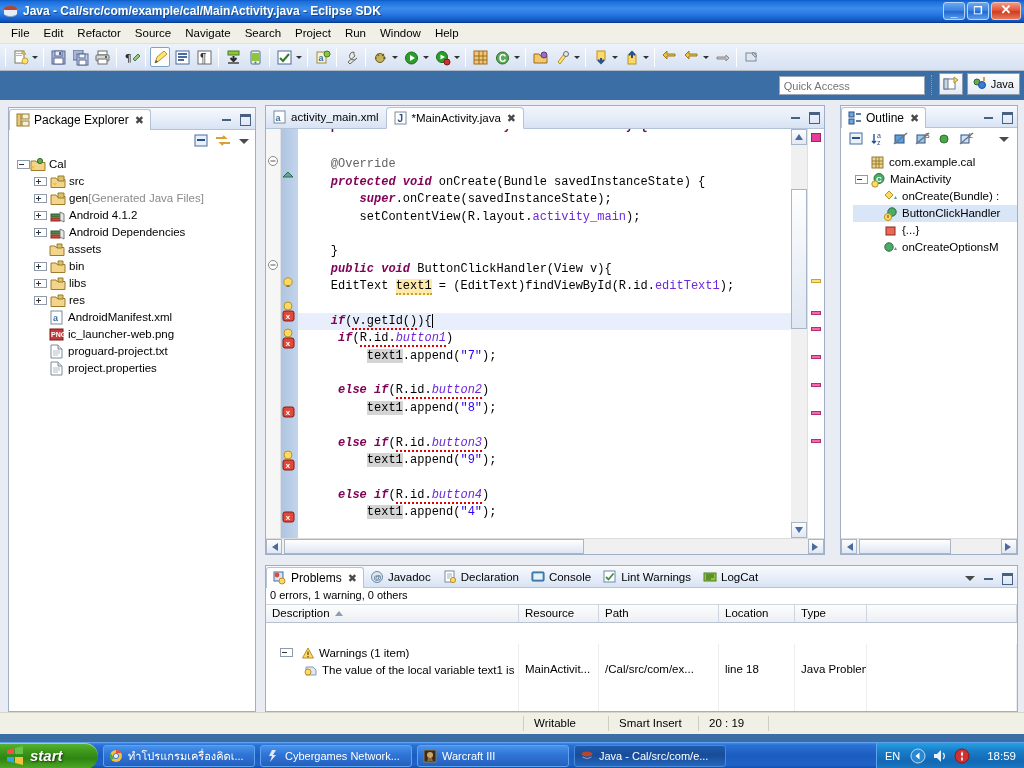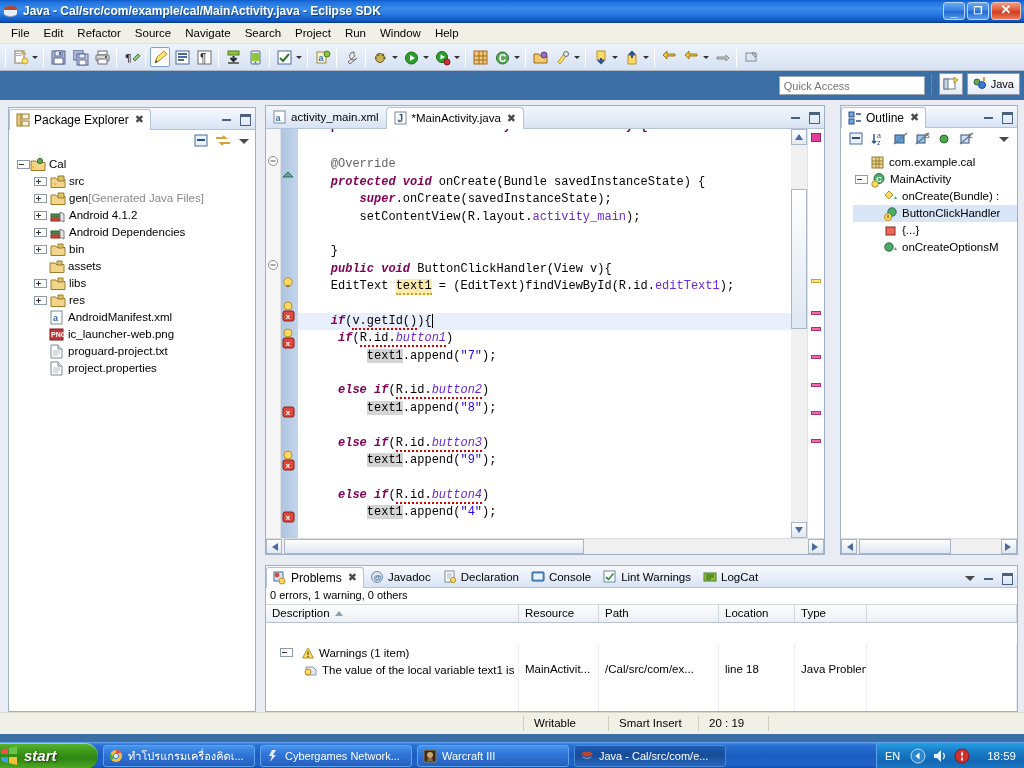--- a/index.html
+++ b/index.html
@@ -92,21 +92,21 @@
   }
   .perspbtn.small { padding:0 3px; }
 
   
   .wb { position:absolute; left:0; top:100px; width:1024px; height:612px; background:#e9edf3; }
 
   
   .view { position:absolute; background:#fff; border:1px solid #9fb0c6; }
   .vtabrow {
     height:22px; background: linear-gradient(180deg,#f7f9fc 0%,#e7eefa 55%,#d8e3f3 100%);
-    display:flex; align-items:center; position:relative;
+    display:flex; position:relative;
     border-bottom:1px solid #b3c3d8;
   }
   .vtab {
     display:flex; align-items:center; gap:4px; padding:0 6px; height:21px;
     font-size:11.5px; color:#000;
   }
   .vtab.active {
     background:#fff; border:1px solid #b3c3d8; border-bottom:none;
     border-radius:3px 3px 0 0; margin-top:1px; font-weight:normal;
   }
@@ -198,21 +198,21 @@
              display:flex; align-items:center; }
 
   
   .taskbar { position:absolute; left:0; top:742px; width:1024px; height:26px;
     background: linear-gradient(180deg,#3f8ce8 0%,#2a72d4 8%,#1b5cc0 50%,#1f63c8 88%,#144ea8 100%);
     border-top:1px solid #5ca0ef; display:flex; align-items:center; }
   .startbtn {
     width:98px; height:26px; position:relative; cursor:pointer;
     background: linear-gradient(180deg,#5cb531 0%,#3f9a1c 30%,#2f8512 60%,#52ab28 100%);
     border-radius:0 13px 13px 0;
-    display:flex; align-items:center; gap:5px; 
+    display:flex; align-items:center; gap:5px; padding-left:6px;
     box-shadow: inset 0 1px 0 rgba(255,255,255,.45);
   }
   .startbtn .slab { color:#fff; font-weight:bold; font-size:15px; font-style:italic;
                     text-shadow:1px 1px 2px rgba(0,0,0,.6); }
   .tbtask {
     height:22px; margin-left:5px; min-width:152px; max-width:152px;
     background: linear-gradient(180deg,#4a93ea 0%,#2f76d8 40%,#265fbd 100%);
     border:1px solid #5ea3f0; border-radius:3px;
     display:flex; align-items:center; gap:5px; padding:0 5px;
     color:#fff; font-size:11px; overflow:hidden; white-space:nowrap; cursor:pointer;
@@ -556,39 +556,39 @@
         <span class="ticon2" style="margin-left:3px">
           <svg width="16" height="16">
               <rect x="1" y="6" width="9" height="3" fill="#4a8a4a" stroke="#2f5f2f"></rect>
               <rect x="1" y="10" width="9" height="3" fill="#d04a3a" stroke="#8a2a1a"></rect>
               <path d="M10 4 l4 2 0 8 -4 -2z" fill="#e8e8e8" stroke="#7a7a7a"></path>
             </svg>
         </span>
         <span class="tlabel">Android Dependencies</span>
       </div>
 
+      <div class="trow" style="padding-left:34px">
+        <span class="ticon2">
+          <svg width="16" height="16">
+              <path d="M1 4 h5 l1 1.5 h8 v8 h-14z" fill="#f2d48a" stroke="#a07b2a"></path>
+              <path d="M8 2 h5 v4 h-5z" fill="#d8c46a" stroke="#9a7a2a"></path>
+            </svg>
+        </span>
+        <span class="tlabel">assets</span>
+      </div>
+
       <div class="trow" style="padding-left:17px">
         <span class="tog plus"></span>
         <span class="ticon2" style="margin-left:3px">
           <svg width="16" height="16">
               <path d="M1 4 h5 l1 1.5 h8 v8 h-14z" fill="#f2d48a" stroke="#a07b2a"></path>
               <path d="M8 2 h5 v4 h-5z" fill="#d8c46a" stroke="#9a7a2a"></path>
             </svg>
         </span>
         <span class="tlabel">bin</span>
-      </div>
-
-      <div class="trow" style="padding-left:34px">
-        <span class="ticon2">
-          <svg width="16" height="16">
-              <path d="M1 4 h5 l1 1.5 h8 v8 h-14z" fill="#f2d48a" stroke="#a07b2a"></path>
-              <path d="M8 2 h5 v4 h-5z" fill="#d8c46a" stroke="#9a7a2a"></path>
-            </svg>
-        </span>
-        <span class="tlabel">assets</span>
       </div>
 
       <div class="trow" style="padding-left:17px">
         <span class="tog plus"></span>
         <span class="ticon2" style="margin-left:3px">
           <svg width="16" height="16">
               <path d="M1 4 h5 l1 1.5 h8 v8 h-14z" fill="#f2d48a" stroke="#a07b2a"></path>
               <path d="M8 2 h5 v4 h-5z" fill="#d8c46a" stroke="#9a7a2a"></path>
             </svg>
         </span>

